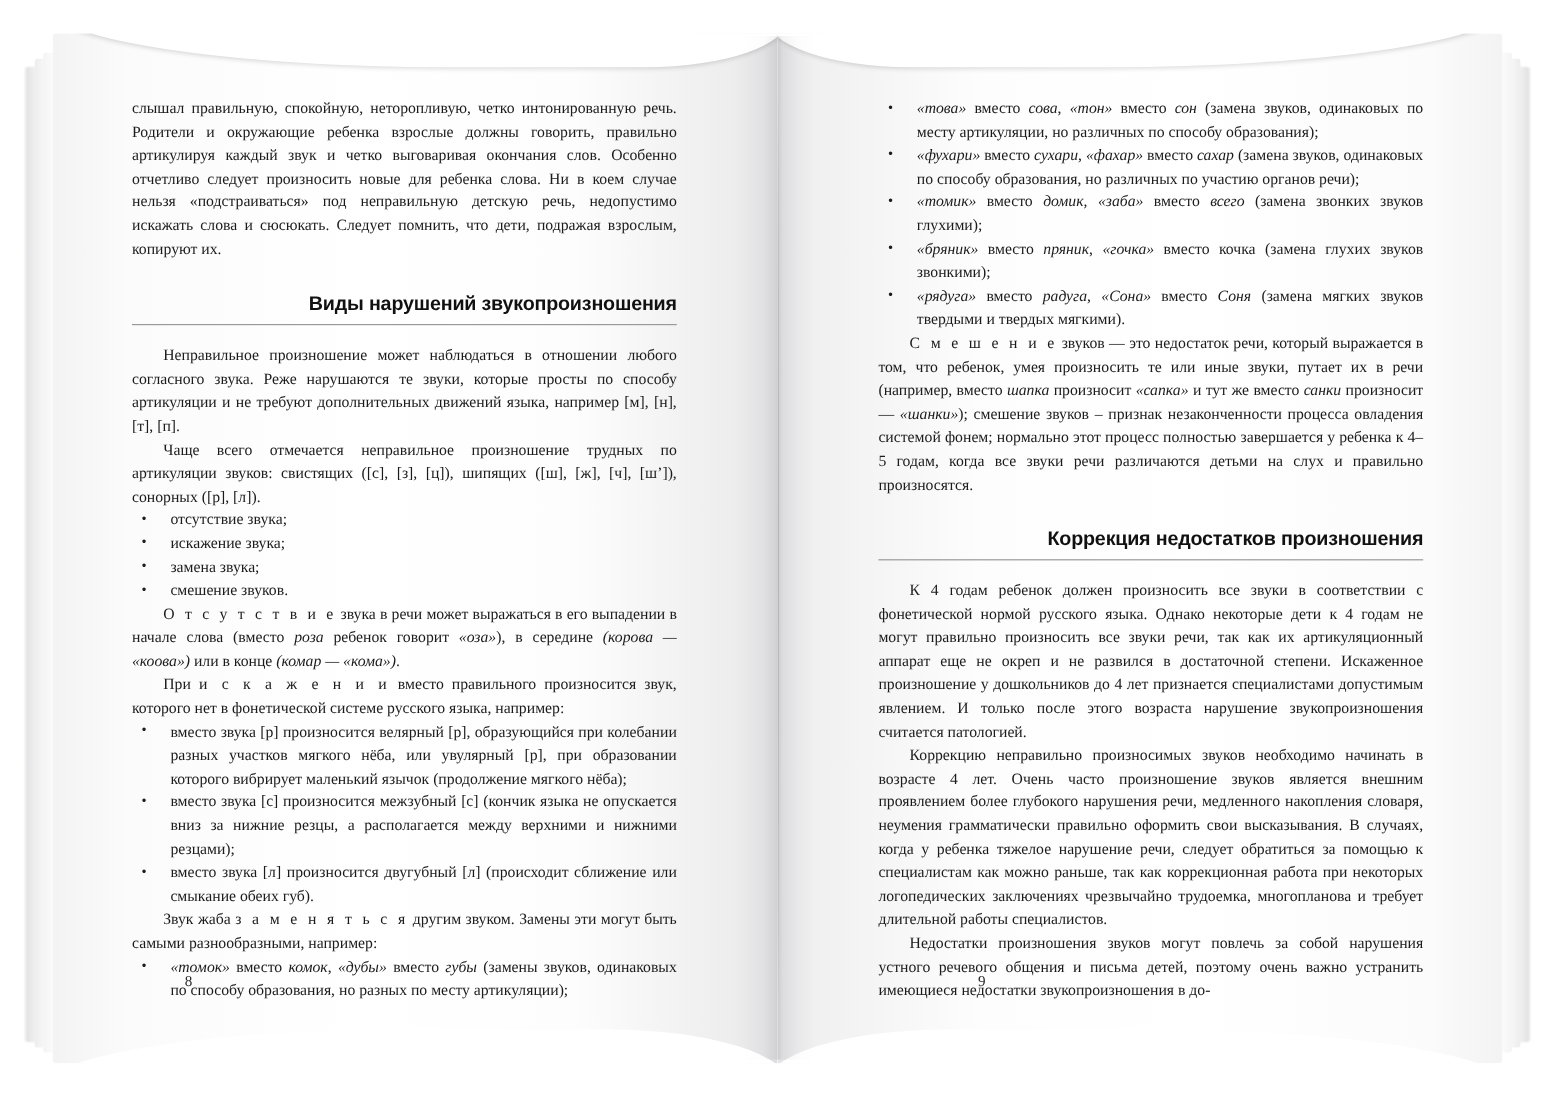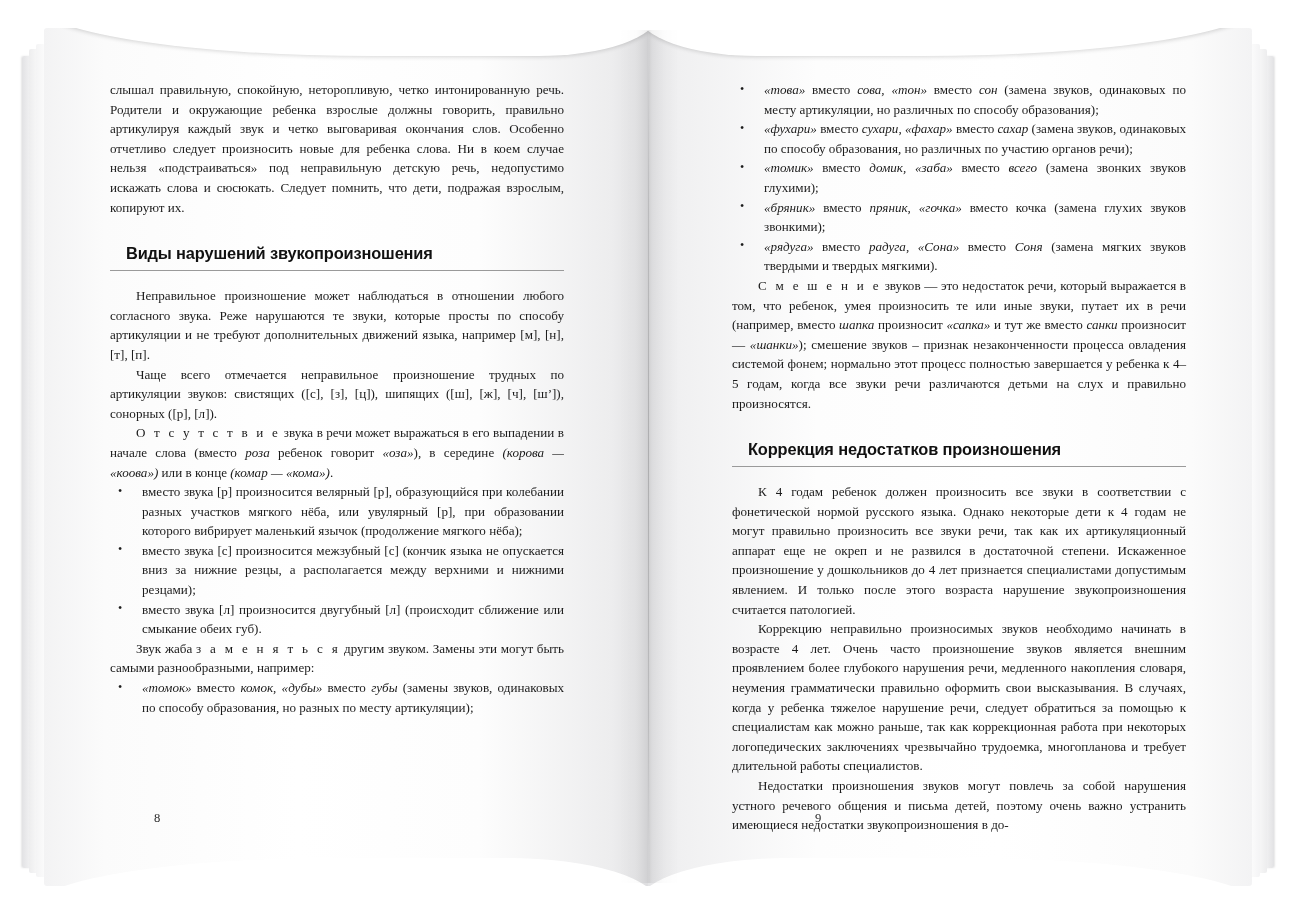--- a/index.html
+++ b/index.html
@@ -176,22 +176,22 @@
   }
   p.body.noindent { text-indent: 0; }
 
   h2.section {
     font-family: "Liberation Sans", "DejaVu Sans", sans-serif;
     font-weight: bold;
     font-size: 16.4px;
     line-height: 21px;
     letter-spacing: -0.15px;
     color: #111111;
-    margin: 26px 0 0 16px;
-    text-align: left;
+    margin: 26px 0 0 0;
+    text-align: right;
     padding-bottom: 6px;
   }
   h2.section + .rule {
     height: 1px;
     background: #9a9a9a;
     margin: 0 0 15px 0;
   }
 
   ul.bullets {
     list-style: none;
@@ -244,21 +244,28 @@
   </div>
 
   <div class="sheet left">
     <div class="sheet-paper"></div>
     <div class="col" id="left-col">
         <p class="body noindent">слышал правильную, спокойную, неторопливую, четко интонированную речь. Родители и окружающие ребенка взрослые должны говорить, правильно артикулируя каждый звук и четко выговаривая окончания слов. Особенно отчетливо следует произносить новые для ребенка слова. Ни в коем случае нельзя «подстраиваться» под неправильную детскую речь, недопустимо искажать слова и сюсюкать. Следует помнить, что дети, подражая взрослым, копируют их.</p>
         <h2 class="section">Виды нарушений звукопроизношения</h2>
         <div class="rule"></div>
         <p class="body">Неправильное произношение может наблюдаться в отношении любого согласного звука. Реже нарушаются те звуки, которые просты по способу артикуляции и не требуют дополнительных движений языка, например [м], [н], [т], [п].</p>
         <p class="body">Чаще всего отмечается неправильное произношение трудных по артикуляции звуков: свистящих ([с], [з], [ц]), шипящих ([ш], [ж], [ч], [ш’]), сонорных ([р], [л]).</p>
+        <ul class="bullets">
+          <li>отсутствие звука;</li>
+          <li>искажение звука;</li>
+          <li>замена звука;</li>
+          <li>смешение звуков.</li>
+        </ul>
         <p class="body"><span class="sp">О т с у т с т в и е</span><span> звука в речи может выражаться в его выпадении в начале слова (вместо </span><span class="it" style="font-style: italic;">роза</span><span> ребенок говорит </span><span class="it" style="font-style: italic;">«оза»</span><span>), в середине </span><span class="it" style="font-style: italic;">(корова — «коова»)</span><span> или в конце </span><span class="it" style="font-style: italic;">(комар — «кома»)</span><span>.</span></p>
+        <p class="body"><span>При </span><span class="sp">и с к а ж е н и и</span><span>  вместо правильного произносится звук, которого нет в фонетической системе русского языка, например:</span></p>
         <ul class="bullets">
           <li>вместо звука [р] произносится велярный [р], образующийся при колебании разных участков мягкого нёба, или увулярный [р], при образовании которого вибрирует маленький язычок (продолжение мягкого нёба);</li>
           <li>вместо звука [с] произносится межзубный [с] (кончик языка не опускается вниз за нижние резцы, а располагается между верхними и нижними резцами);</li>
           <li>вместо звука [л] произносится двугубный [л] (происходит сближение или смыкание обеих губ).</li>
         </ul>
         <p class="body"><span>Звук жаба </span><span class="sp">з а м е н я т ь с я</span><span>  другим звуком. Замены эти могут быть самыми разнообразными, например:</span></p>
         <ul class="bullets">
           <li><span class="it" style="font-style: italic;">«томок»</span><span> вместо </span><span class="it" style="font-style: italic;">комок</span><span>, </span><span class="it" style="font-style: italic;">«дубы»</span><span> вместо </span><span class="it" style="font-style: italic;">губы</span><span> (замены звуков, одинаковых по способу образования, но разных по месту артикуляции);</span></li>
         </ul>
       </div>

